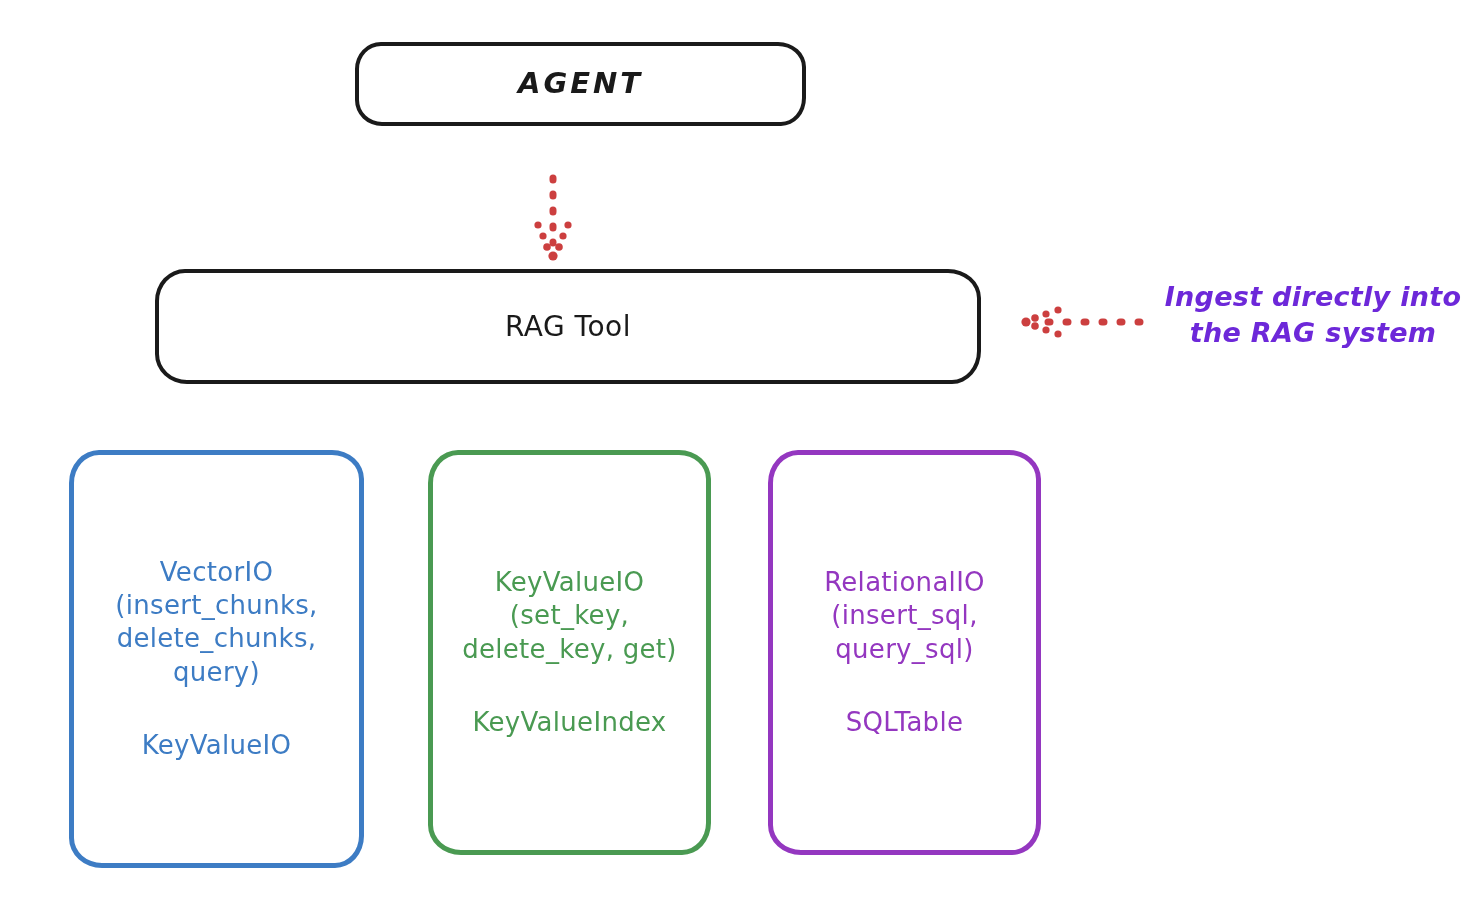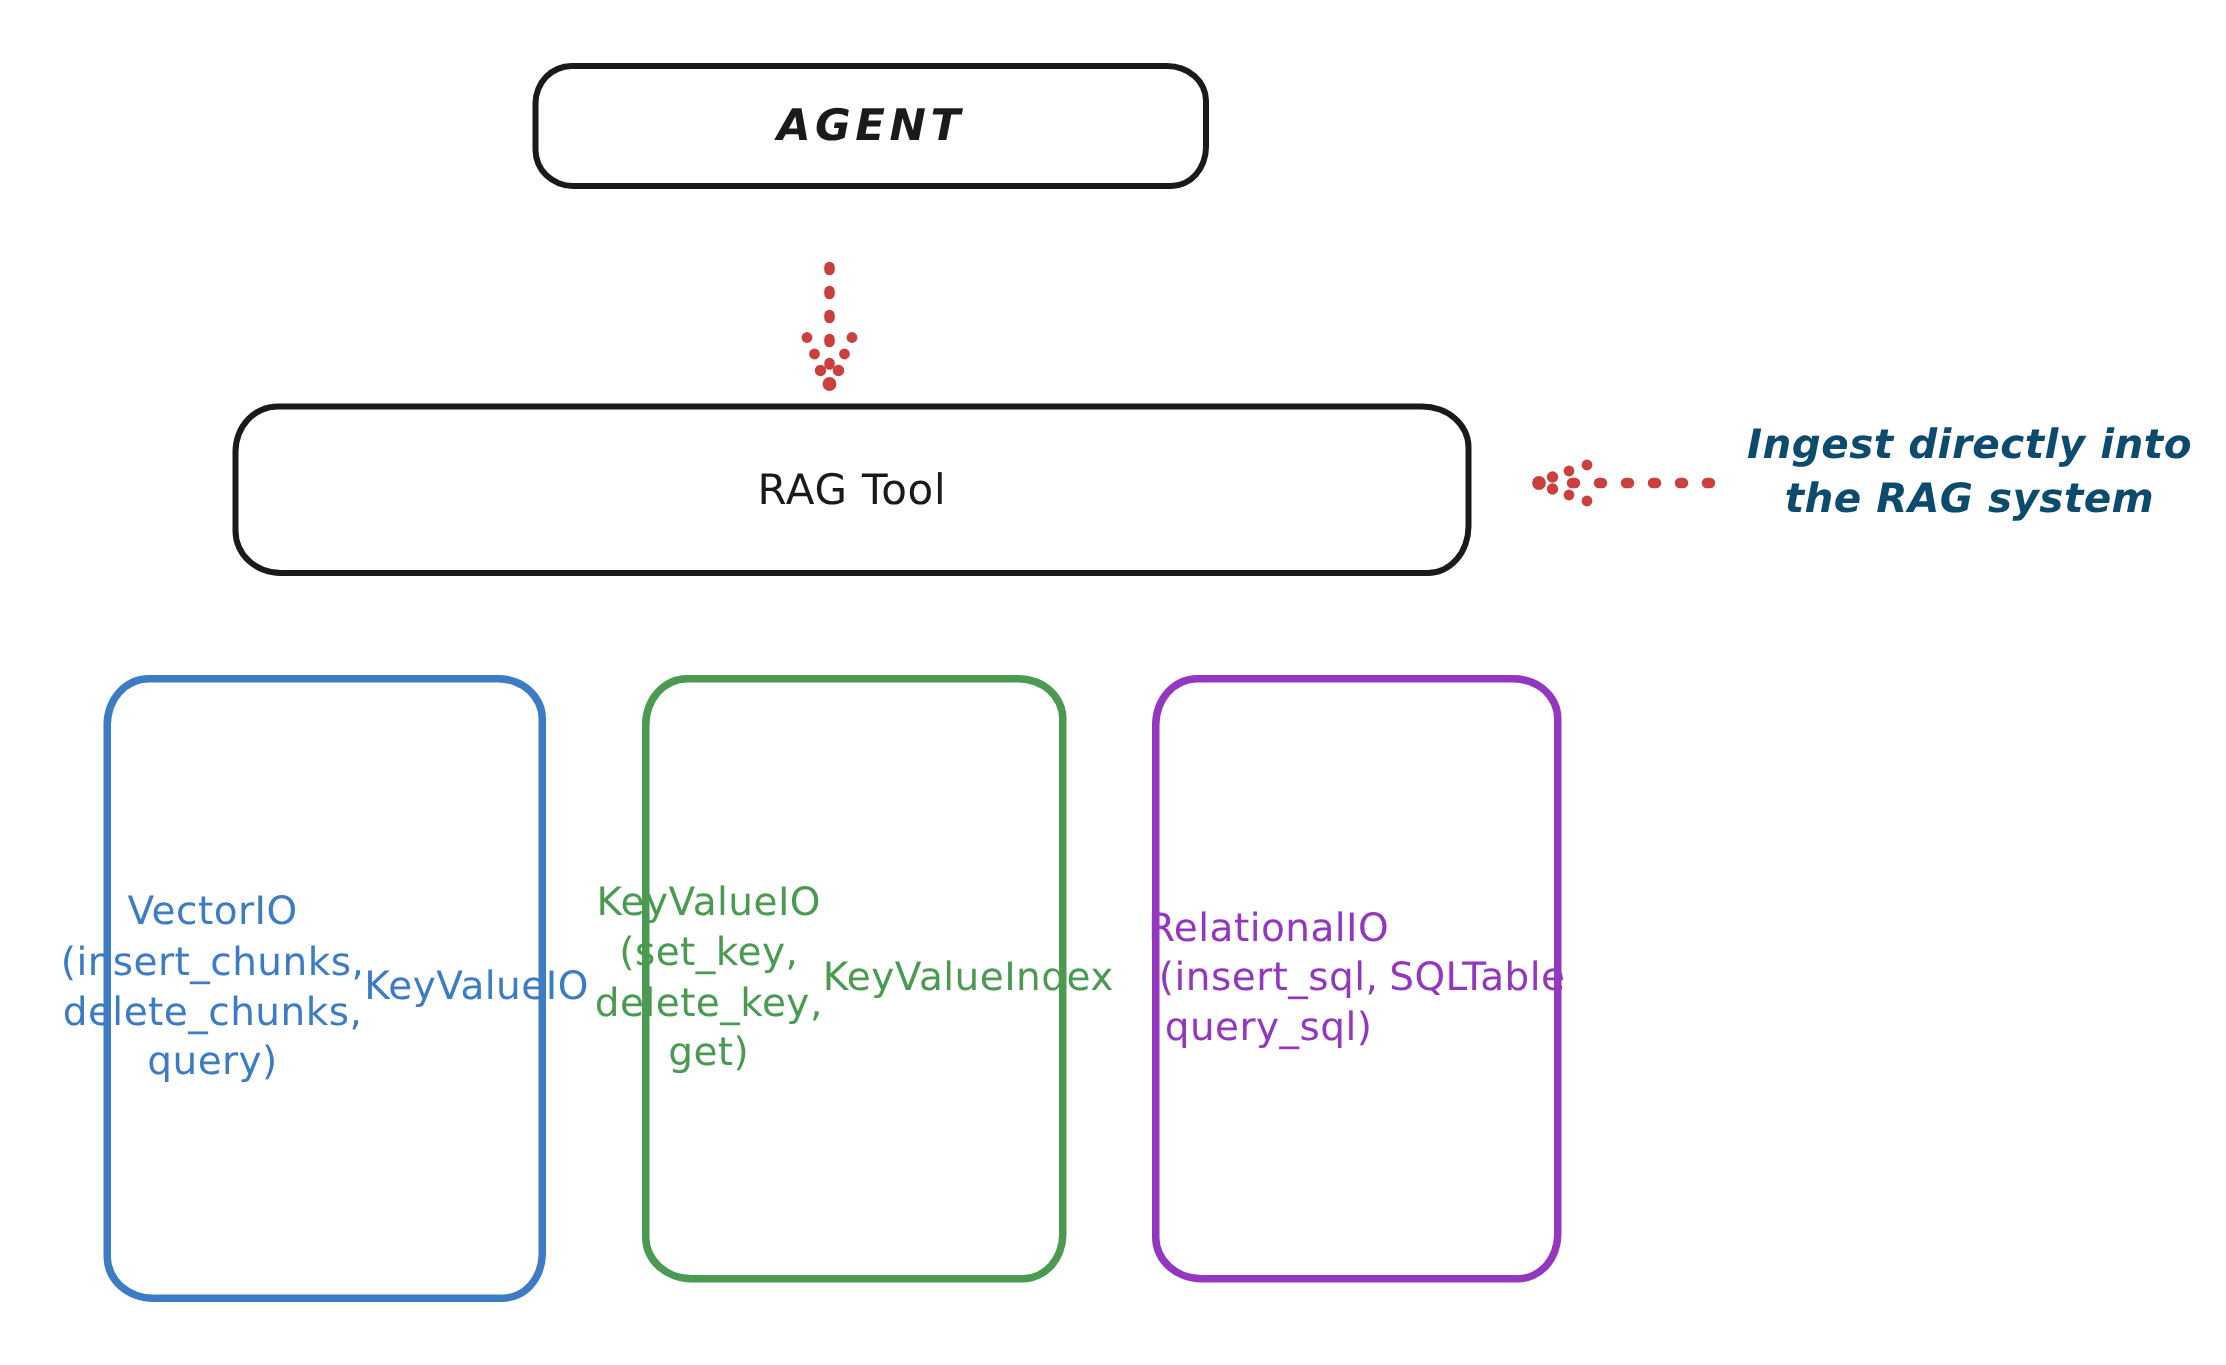--- a/index.html
+++ b/index.html
@@ -69,20 +69,21 @@
     font-size: 28px;
     font-weight: 500;
     letter-spacing: 0.5px;
     color: #1a1a1a;
   }
 
   
   .leaf {
     border-width: 5px;
     padding: 0 26px;
+    flex-direction: column;
     align-items: center;
   }
   .leaf .title-block {
     font-size: 26px;
     font-weight: 500;
     white-space: pre-line;
     letter-spacing: 0.3px;
   }
   .leaf .index-block {
     font-size: 26px;
@@ -126,21 +127,21 @@
   
   #ingest-annotation {
     position: absolute;
     left: 1148px;
     top: 279px;
     width: 330px;
     font-size: 27px;
     font-weight: 600;
     font-style: italic;
     line-height: 1.35;
-    color: #0c4a6e;
+    color: #6d28d9;
     text-align: center;
     white-space: pre-line;
     letter-spacing: 0.3px;
   }
 
   
   #arrow-layer {
     position: absolute;
     left: 0;
     top: 0;

